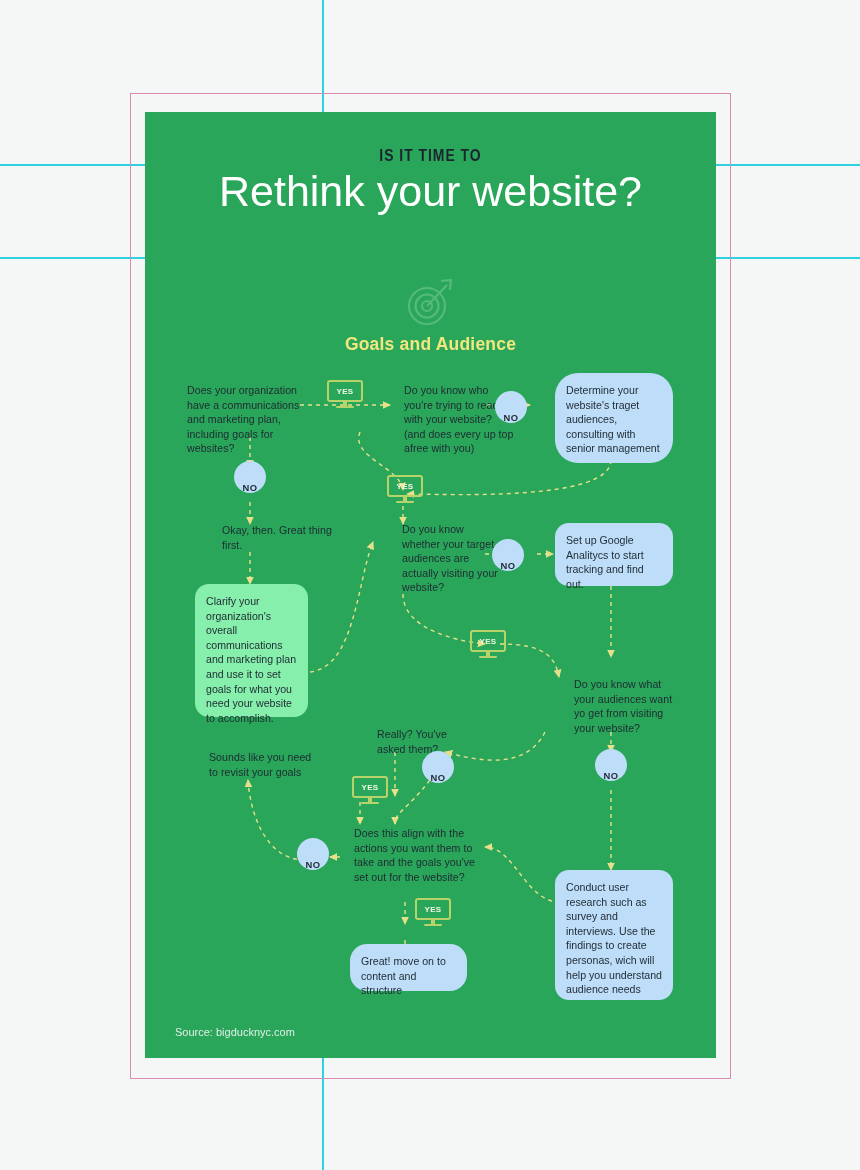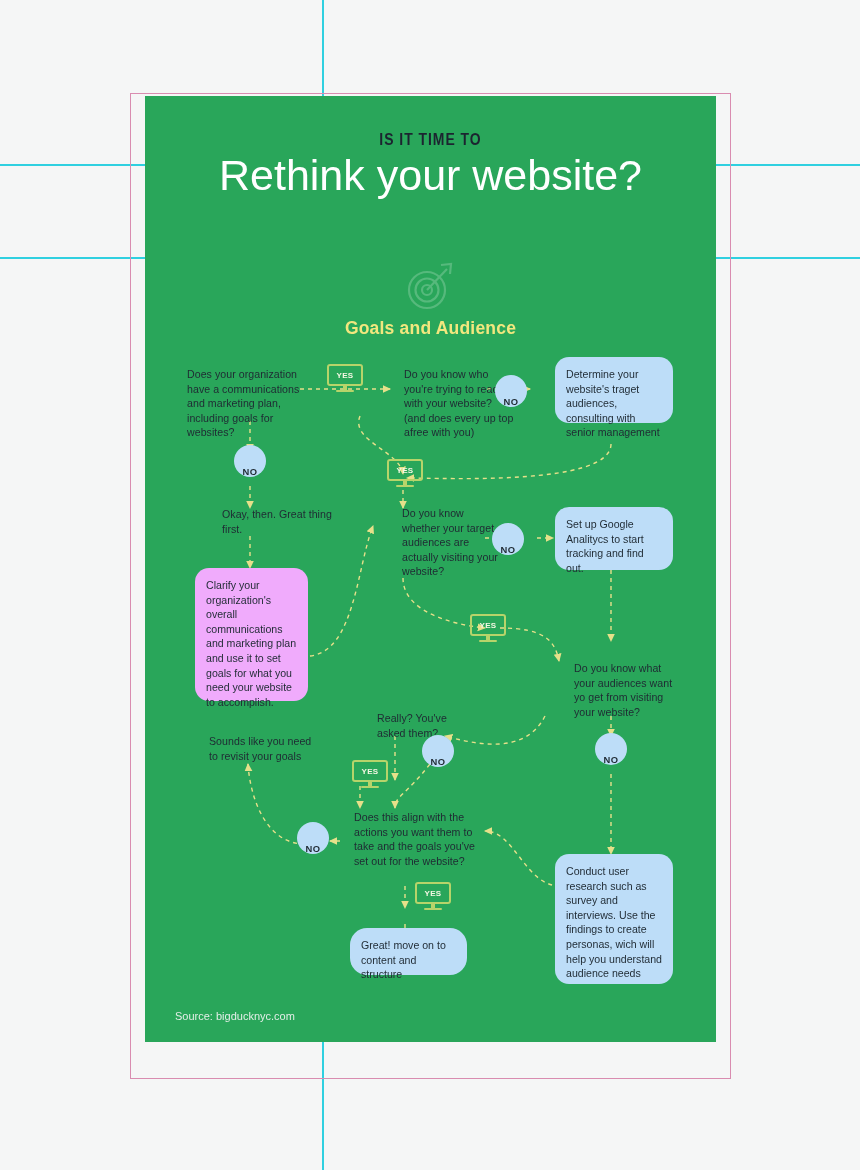--- a/index.html
+++ b/index.html
@@ -15,21 +15,21 @@
   .guide-v{width:1.5px;top:0;height:1170px;}
 
   
   .pink-frame{
     position:absolute;left:130px;top:93px;width:601px;height:986px;
     border:1.5px solid #d98cb0;box-sizing:border-box;
   }
 
   
   .poster{
-    position:absolute;left:145px;top:96px;width:571px;height:946px;
+    position:absolute;left:145px;top:112px;width:571px;height:946px;
     background:#29a65a;overflow:hidden;
   }
 
   
   .kicker{
     position:absolute;left:0;top:34px;width:571px;text-align:center;
     font-family:"Liberation Sans Narrow","Liberation Sans",sans-serif;
     font-weight:bold;font-size:17px;letter-spacing:1.2px;color:#1c2430;
     transform:scaleX(.82);transform-origin:center;
   }
@@ -49,21 +49,21 @@
   .txt{
     position:absolute;color:#1f2a33;font-size:10.6px;line-height:14.6px;
     letter-spacing:.05px;
     margin-left:14px;
   }
   .bubble{
     position:absolute;border-radius:14px;color:#1f2a33;
     font-size:10.6px;line-height:14.6px;padding:10px 11px;
     box-sizing:border-box;background:#bdddf8;
   }
-  .bubble.teal{background:#f0abfc;}
+  .bubble.teal{background:#86efac;}
   .no{
     position:absolute;width:32px;height:32px;border-radius:50%;
     background:#bdddf8;color:#1f2a33;font-size:9.4px;font-weight:bold;
     display:flex;align-items:flex-end;justify-content:center;letter-spacing:.4px;
   }
   .yes{position:absolute;width:36px;height:30px;}
   .yes .scr{
     position:absolute;left:0;top:0;width:36px;height:22px;
     border:2.6px solid #b7d46a;border-radius:3px;box-sizing:border-box;
     display:flex;align-items:center;justify-content:center;
@@ -170,21 +170,21 @@
     <div class="neck"></div>
     <div class="base"></div>
   </div>
 
   <div class="txt" style="left:245px;top:271px;width:112px;">Do you know who you're trying to reach with your website? (and does every up top afree with you)</div>
 
   <div class="no" style="left:350px;top:279px;">
     <span>NO</span>
   </div>
 
-  <div class="bubble" style="left:410px;top:261px;width:118px;height:66px;">Determine your website's traget audiences, consulting with senior management</div>
+  <div class="bubble" style="left:410px;top:261px;width:118px;height:90px;border-radius:23px;">Determine your website's traget audiences, consulting with senior management</div>
 
   <div class="no" style="left:89px;top:349px;">
     <span>NO</span>
   </div>
 
   <div class="txt" style="left:63px;top:411px;width:118px;">Okay, then. Great thing first.</div>
 
   <div class="bubble teal" style="left:50px;top:472px;width:113px;height:133px;">Clarify your organization's overall communications and marketing plan and use it to set goals for what you need your website to accomplish.</div>
 
   <div class="txt" style="left:50px;top:638px;width:112px;">Sounds like you need to revisit your goals</div>

